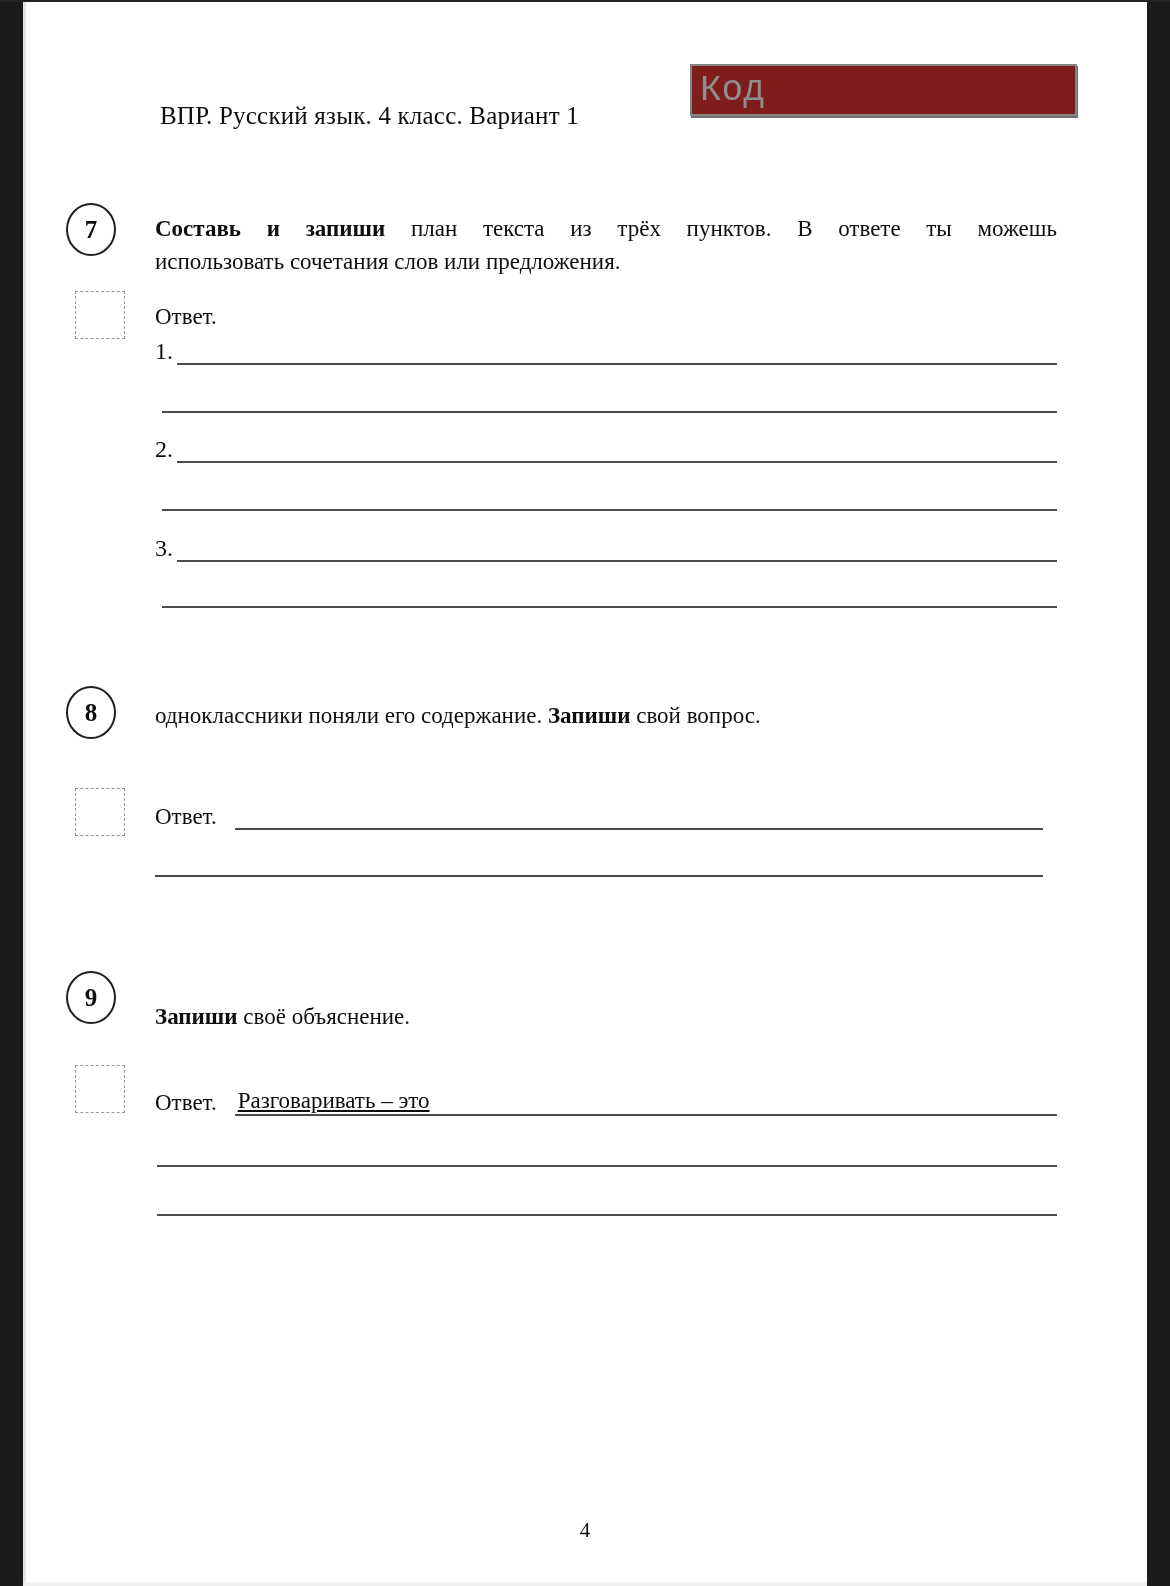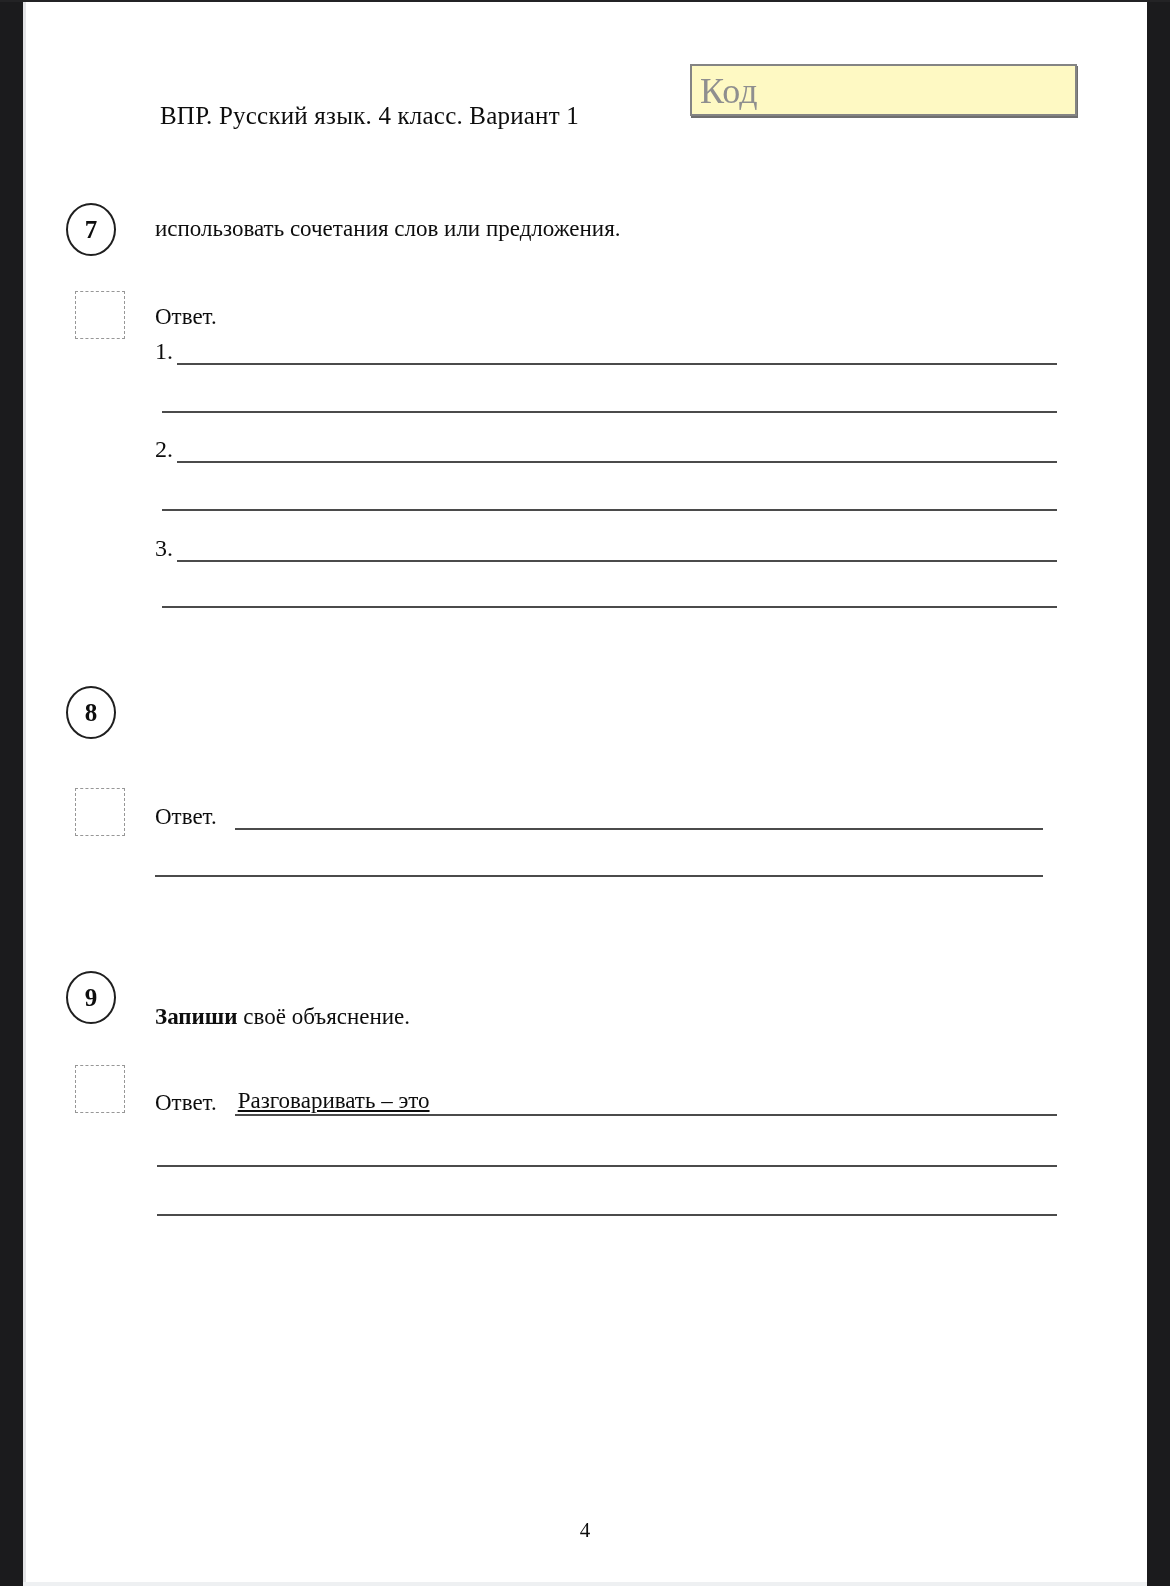--- a/index.html
+++ b/index.html
@@ -13,21 +13,21 @@
   .top-edge{position:absolute;top:0;left:0;right:0;height:2px;background:#232325;z-index:6;}
   .page-edge-left{position:absolute;top:0;bottom:0;left:23px;width:3px;background:#e3e4e6;z-index:4;}
   .bottom-edge{position:absolute;left:23px;right:23px;bottom:0;height:4px;background:#eef0f2;z-index:4;}
 
   .doc{position:absolute;left:26px;top:2px;right:26px;bottom:4px;background:#fff;}
 
   
   .header-title{position:absolute;left:160px;top:102px;font-size:25px;letter-spacing:.2px;}
   .code-box{
     position:absolute;left:690px;top:64px;width:387px;height:52px;box-sizing:border-box;
-    border:2px solid #848484;box-shadow:1px 2px 0 #6f6f6f;background:#fef9c3;
+    border:2px solid #848484;box-shadow:1px 2px 0 #6f6f6f;background:#7f1d1d;font-family:Liberation Mono, monospace;
   }
   .code-box .code-label{
     display:block;margin:2px 0 0 8px;font-size:36px;line-height:46px;color:#8f8f8f;
   }
 
   
   .qcircle{
     position:absolute;left:66px;width:50px;height:53px;box-sizing:border-box;
     border:2.5px solid #1f1f1f;border-radius:50%;
     display:flex;align-items:center;justify-content:center;
@@ -71,20 +71,21 @@
 
 <div class="header-title">ВПР. Русский язык. 4 класс. Вариант 1</div>
 <div class="code-box">
   <span class="code-label">Код</span>
 </div>
 
 <div class="qcircle" style="top:203px;">
   <span>7</span>
 </div>
 <div class="prompt" style="top:212px;">
+  <span class="pline just"><b>Составь и запиши</b><span> план текста из трёх пунктов. В ответе ты можешь</span></span>
   <span class="pline"><span>использовать сочетания слов или предложения.</span></span>
 </div>
 <div class="score-box" style="top:291px;"></div>
 <div class="answer-label" style="top:304px;">Ответ.</div>
 
 <div class="ansrow" style="top:336px;width:902px;">
   <span class="num">1.</span>
   <span class="blank"></span>
 </div>
 <div class="hr-line" style="top:411px;left:162px;width:895px;"></div>
@@ -98,20 +99,21 @@
 <div class="ansrow" style="top:533px;width:902px;">
   <span class="num">3.</span>
   <span class="blank"></span>
 </div>
 <div class="hr-line" style="top:606px;left:162px;width:895px;"></div>
 
 <div class="qcircle" style="top:686px;">
   <span>8</span>
 </div>
 <div class="prompt" style="top:699px;">
+  <span class="pline"><span>одноклассники поняли его содержание. </span><b>Запиши</b><span> свой вопрос.</span></span>
 </div>
 <div class="score-box" style="top:788px;"></div>
 
 <div class="ansrow" style="top:801px;width:888px;">
   <span class="lbl">Ответ.</span>
   <span class="blank"></span>
 </div>
 <div class="hr-line" style="top:875px;left:155px;width:888px;"></div>
 
 <div class="qcircle" style="top:971px;">

